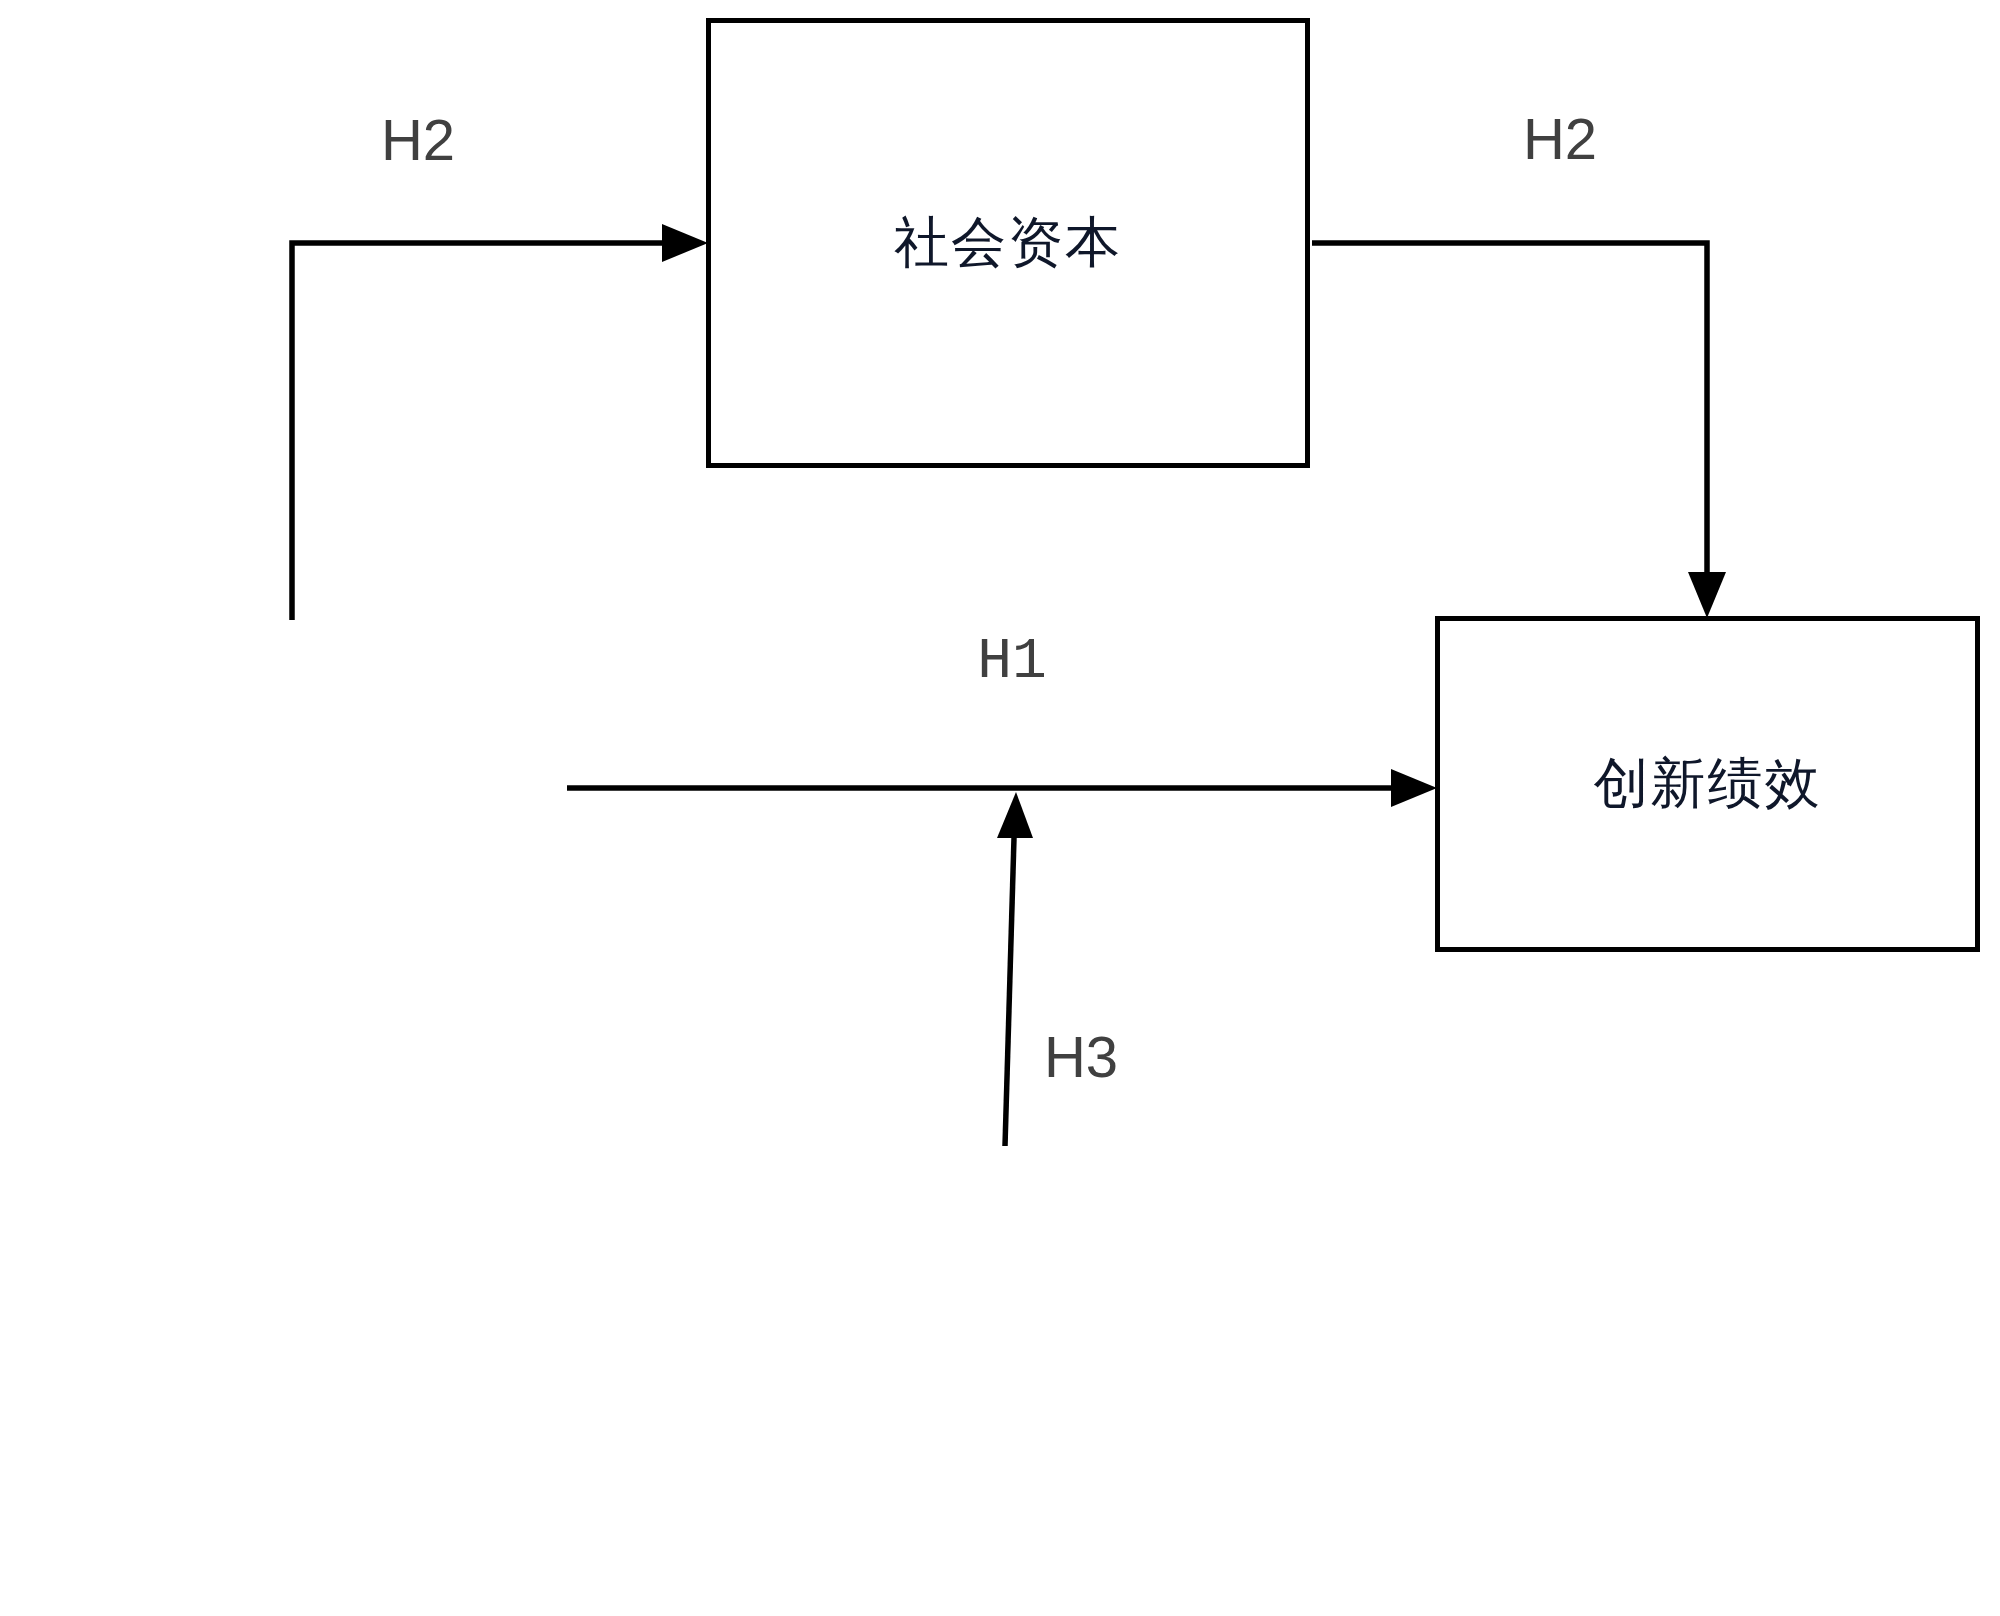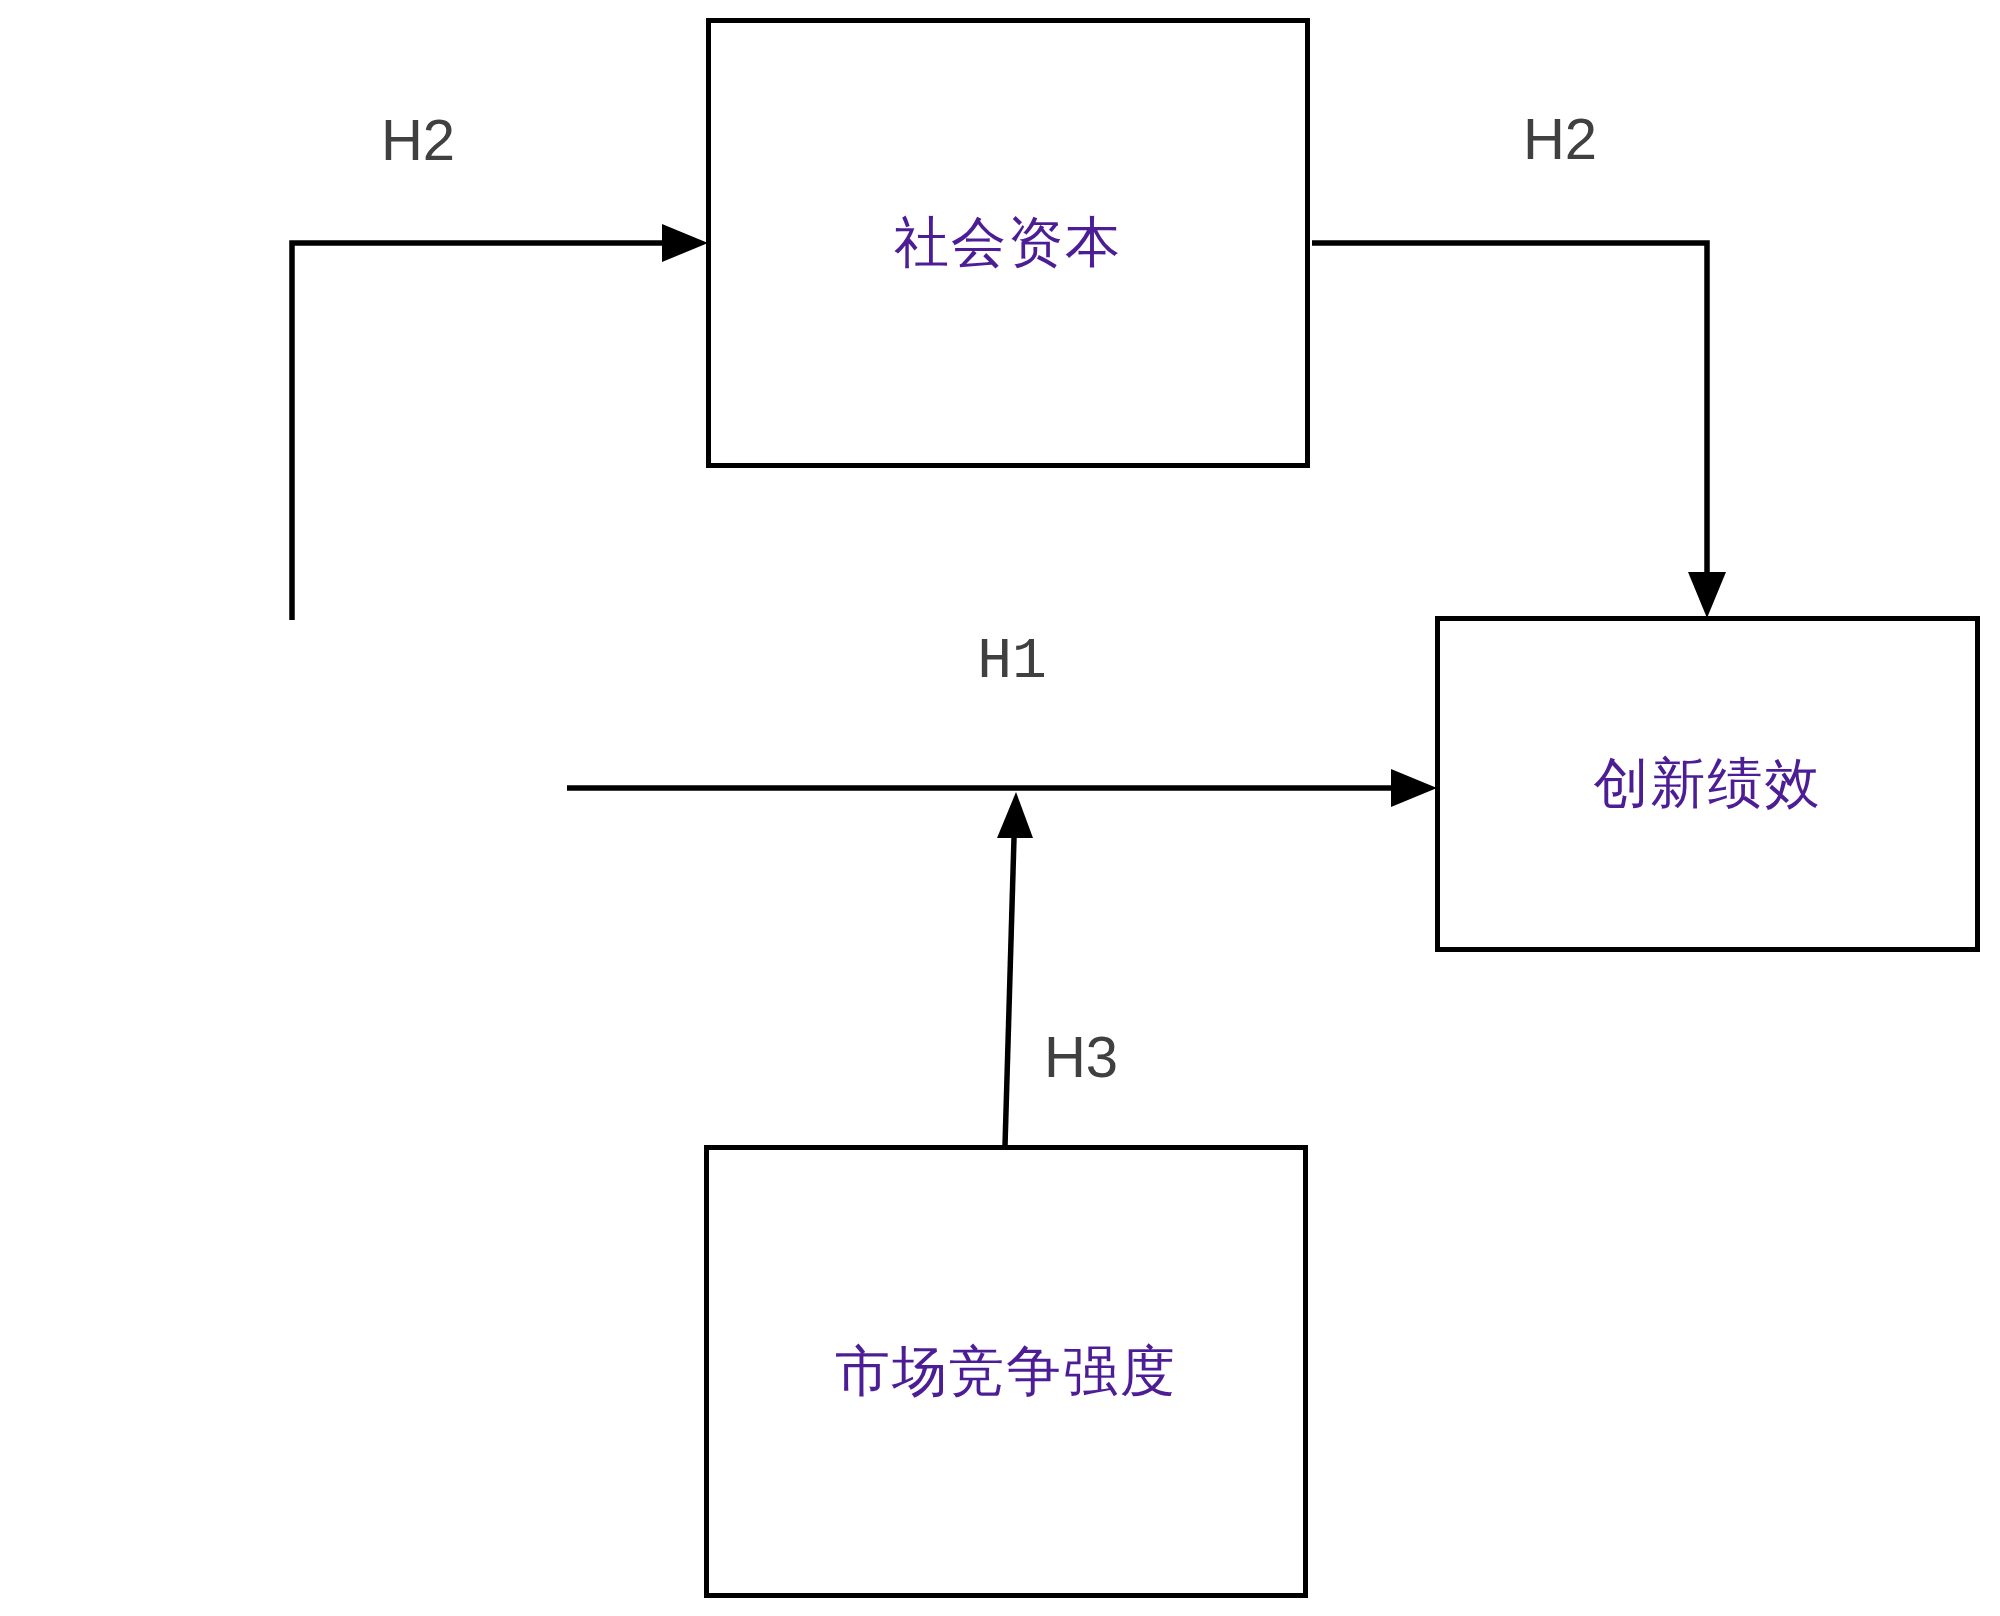--- a/index.html
+++ b/index.html
@@ -26,21 +26,21 @@
     position: absolute;
     box-sizing: border-box;
     border: 5px solid #000000;
     background: #ffffff;
     display: flex;
     align-items: center;
     justify-content: center;
   }
   .node-box .node-label {
     font-size: 55px;
-    color: #4c1d95;
+    color: #0f172a;
     letter-spacing: 2px;
     white-space: nowrap;
   }
   .box-social-capital   { left: 706px;  top: 18px;   width: 604px; height: 450px; }
   .box-csr              { left: 20px;   top: 618px;  width: 545px; height: 336px; }
   .box-innovation       { left: 1435px; top: 616px;  width: 545px; height: 336px; }
   .box-competition      { left: 704px;  top: 1145px; width: 604px; height: 453px; }
 
   .hyp-label {
     position: absolute;
@@ -84,23 +84,20 @@
 
   <div class="node-box box-social-capital">
     <span class="node-label">社会资本</span>
   </div>
 
 
   <div class="node-box box-innovation">
     <span class="node-label">创新绩效</span>
   </div>
 
-  <div class="node-box box-competition">
-    <span class="node-label">市场竞争强度</span>
-  </div>
 
   <div class="hyp-label label-h2-left">H2</div>
 
   <div class="hyp-label label-h2-right">H2</div>
 
   <div class="hyp-label label-h1">H1</div>
 
   <div class="hyp-label label-h3">H3</div>
 
 </div>

